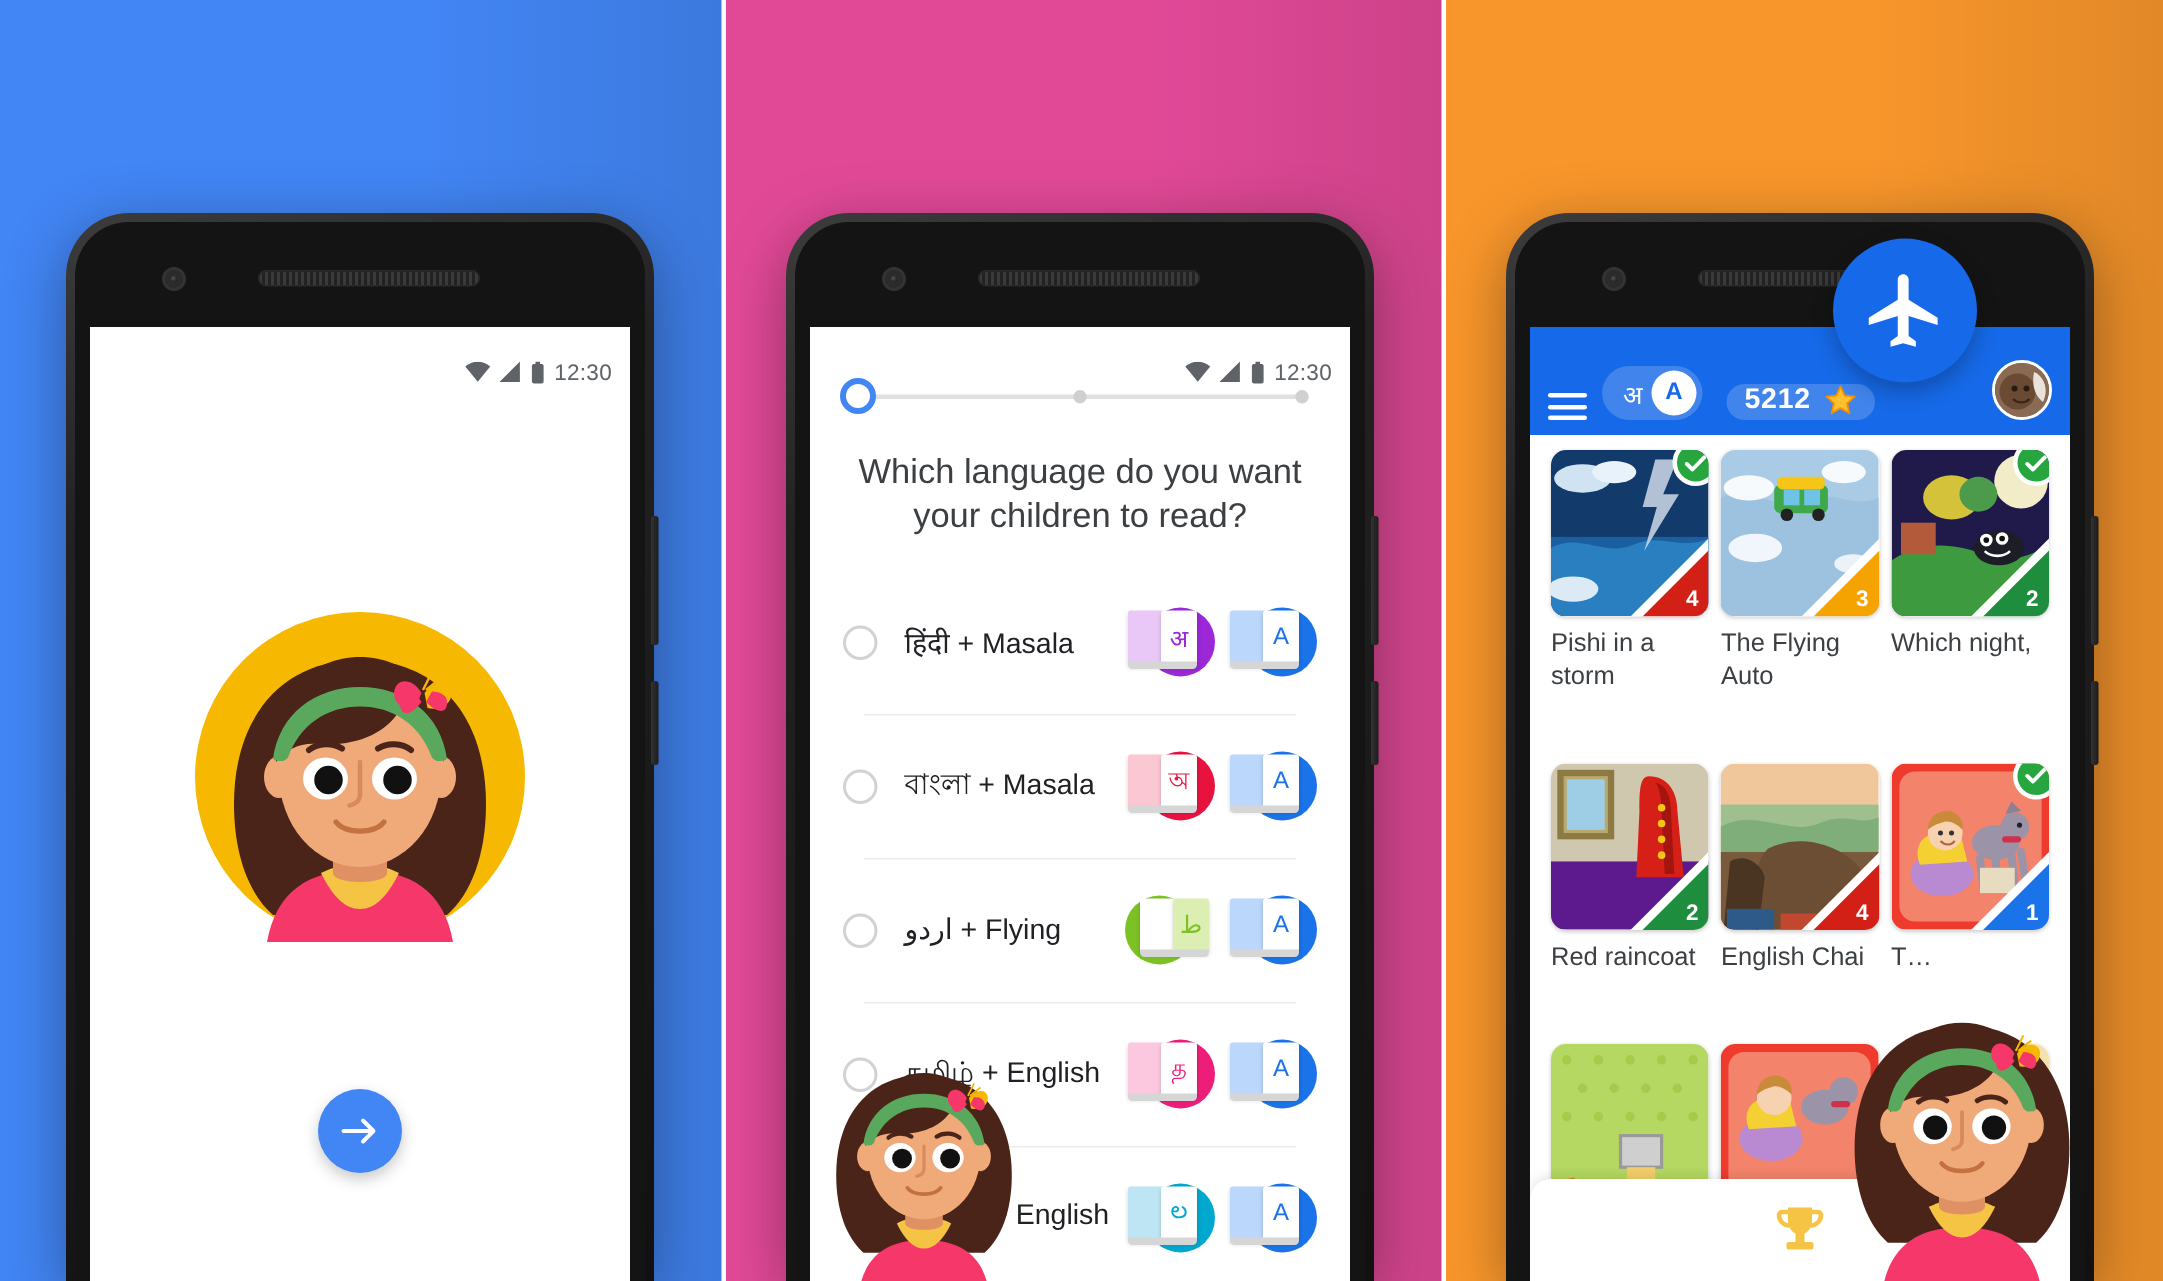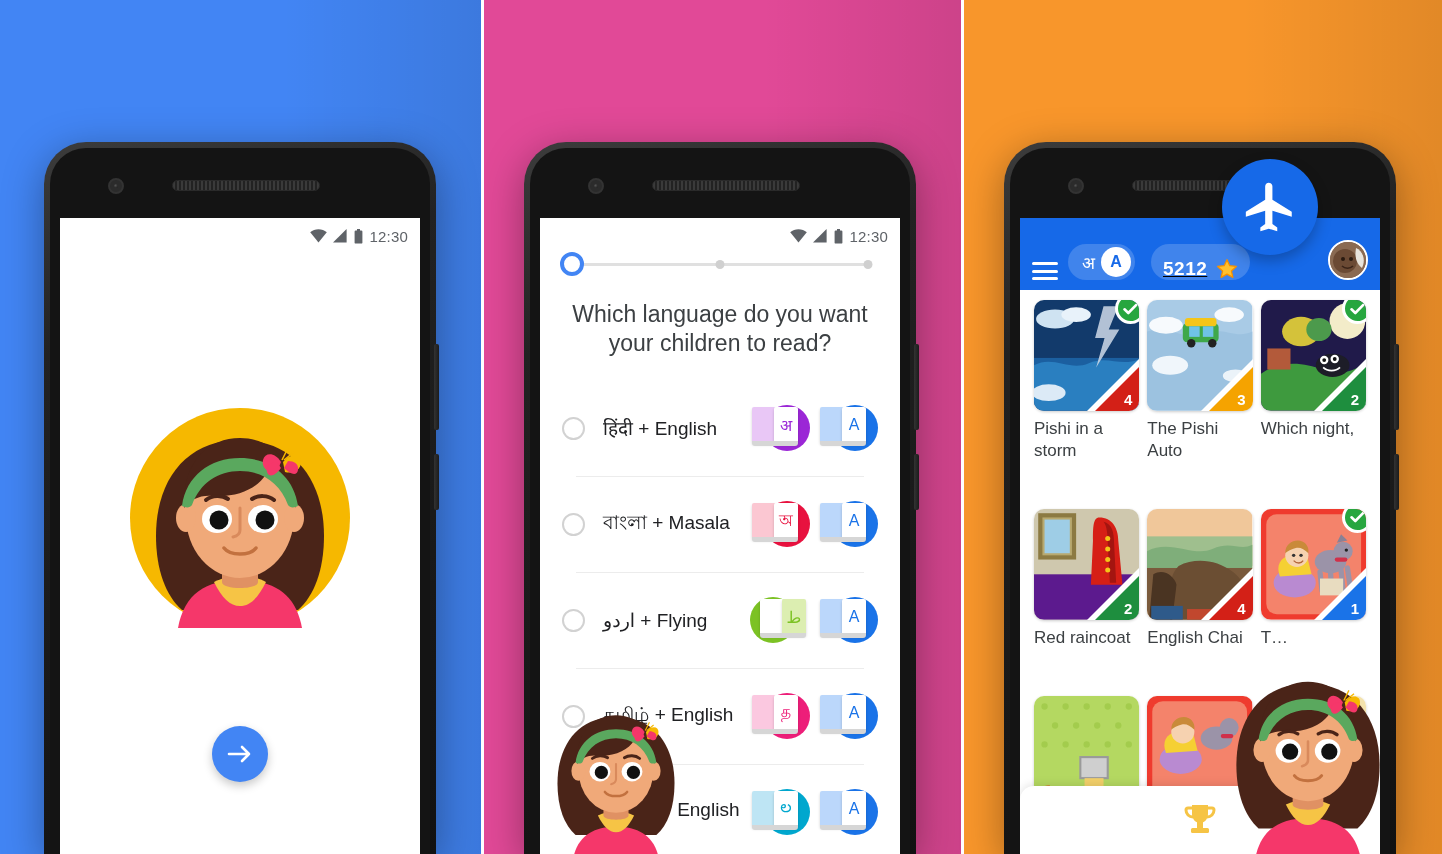--- a/index.html
+++ b/index.html
@@ -54,21 +54,21 @@
   .screen {
     position: absolute; overflow: hidden; background: #fff;
   }
   .sidebtn {
     position: absolute; right: -3px; width: 5px; border-radius: 2px;
     background: linear-gradient(to right,#333,#1c1c1c);
   }
 
   
   .statusbar {
-    position: absolute; top: 4px; left: 0; right: 0; height: 28px;
+    position: absolute; top: 16px; left: 0; right: 0; height: 28px;
     display: flex; align-items: center; justify-content: flex-end;
     gap: 6px; padding-right: 12px; font-size: 15px;
   }
   .statusbar.dark  { color: #5f6368; }
   .st-ic { display:block; }
   .clock { letter-spacing:.2px; }
 
   
   #screen1 .avatar-wrap {
     position: absolute; left: 50%; transform: translateX(-50%);
@@ -139,22 +139,22 @@
   .lang-toggle {
     height: 36px; border-radius:18px; background:rgba(255,255,255,.18);
     display:flex; align-items:center; gap:6px; padding: 0 4px 0 14px;
   }
   .lang-toggle .hi { color:#fff; font-size:17px; }
   .lang-toggle .en {
     width:30px; height:30px; border-radius:50%; background:#fff; color:#1669E8;
     display:flex; align-items:center; justify-content:center; font-size:16px; font-weight:bold;
   }
   .coin-pill {
-    height: 36px; border-radius:18px; background:rgba(255,255,255,.18);
-    display:flex; align-items:flex-end; gap:9px; padding: 0 12px; margin-left: 6px; text-decoration: underline;
+    height: 24px; border-radius:18px; background:rgba(255,255,255,.18);
+    display:flex; align-items:flex-start; gap:9px; padding: 0 12px; margin-left: 6px;
   }
   .coin-pill .num { color:#fff; font-size:19px; font-weight:bold; letter-spacing:.5px; }
   .profile-pic {
     width:40px; height:40px; border-radius:50%; margin-left:auto;
     border:2px solid #fff; overflow:hidden; background:#7a5c49;
   }
   .plane-fab {
     position:absolute; width:96px; height:96px; border-radius:50%;
     background:#1669E8; display:flex; align-items:center; justify-content:center;
     box-shadow: 0 6px 14px rgba(0,0,0,.25);
@@ -318,21 +318,21 @@
         <div class="step-dot" style="left:calc(100% - 12px);"></div>
         <div class="step-active"></div>
       </div>
 
       <div class="q-title">Which language do you want your children to read?</div>
 
       <div class="lang-list">
 
         <div class="lang-row">
           <div class="radio"></div>
-          <div class="lang-label">हिंदी + English</div>
+          <div class="lang-label">हिंदी + Masala</div>
           <div class="lang-icons">
             <div class="bk">
               <div class="disc" style="background:#9B27D6"></div>
               <div class="pageL" style="background:#E9C7F6"></div>
               <div class="pageR" style="color:#9B27D6">अ</div>
               <div class="shadowbar"></div>
             </div>
             <div class="bk">
               <div class="disc" style="background:#1A73E8"></div>
               <div class="pageL" style="background:#BBD7FB"></div>
@@ -499,21 +499,21 @@
                 <rect x="6" y="9" width="10" height="10" fill="#6fc3e6"></rect>
                 <rect x="19" y="9" width="10" height="10" fill="#6fc3e6"></rect>
                 <circle cx="8" cy="25" r="4" fill="#222"></circle>
                 <circle cx="28" cy="25" r="4" fill="#222"></circle>
               </g>
             </svg>
             <div class="corner-white"></div>
             <div class="corner-flag" style="border-bottom:44px solid #F5A300"></div>
             <div class="corner-num">3</div>
           </div>
-          <div class="book-title">The Pishi Auto</div>
+          <div class="book-title">The Flying Auto</div>
         </div>
 
         <div class="book-cell">
           <div class="book-cover">
             <svg viewBox="0 0 100 105" preserveAspectRatio="none" width="100%" height="100%">
               <rect width="100" height="105" fill="#201a4a"></rect>
               <circle cx="82" cy="20" r="17" fill="#f3ecc9"></circle>
               <path d="M0 70c20-14 42-10 58-4s28 2 42-6v45H0z" fill="#3e9a3e"></path>
               <ellipse cx="38" cy="30" rx="18" ry="14" fill="#d4c23a"></ellipse>
               <ellipse cx="55" cy="28" rx="12" ry="11" fill="#4c9a4c"></ellipse>

